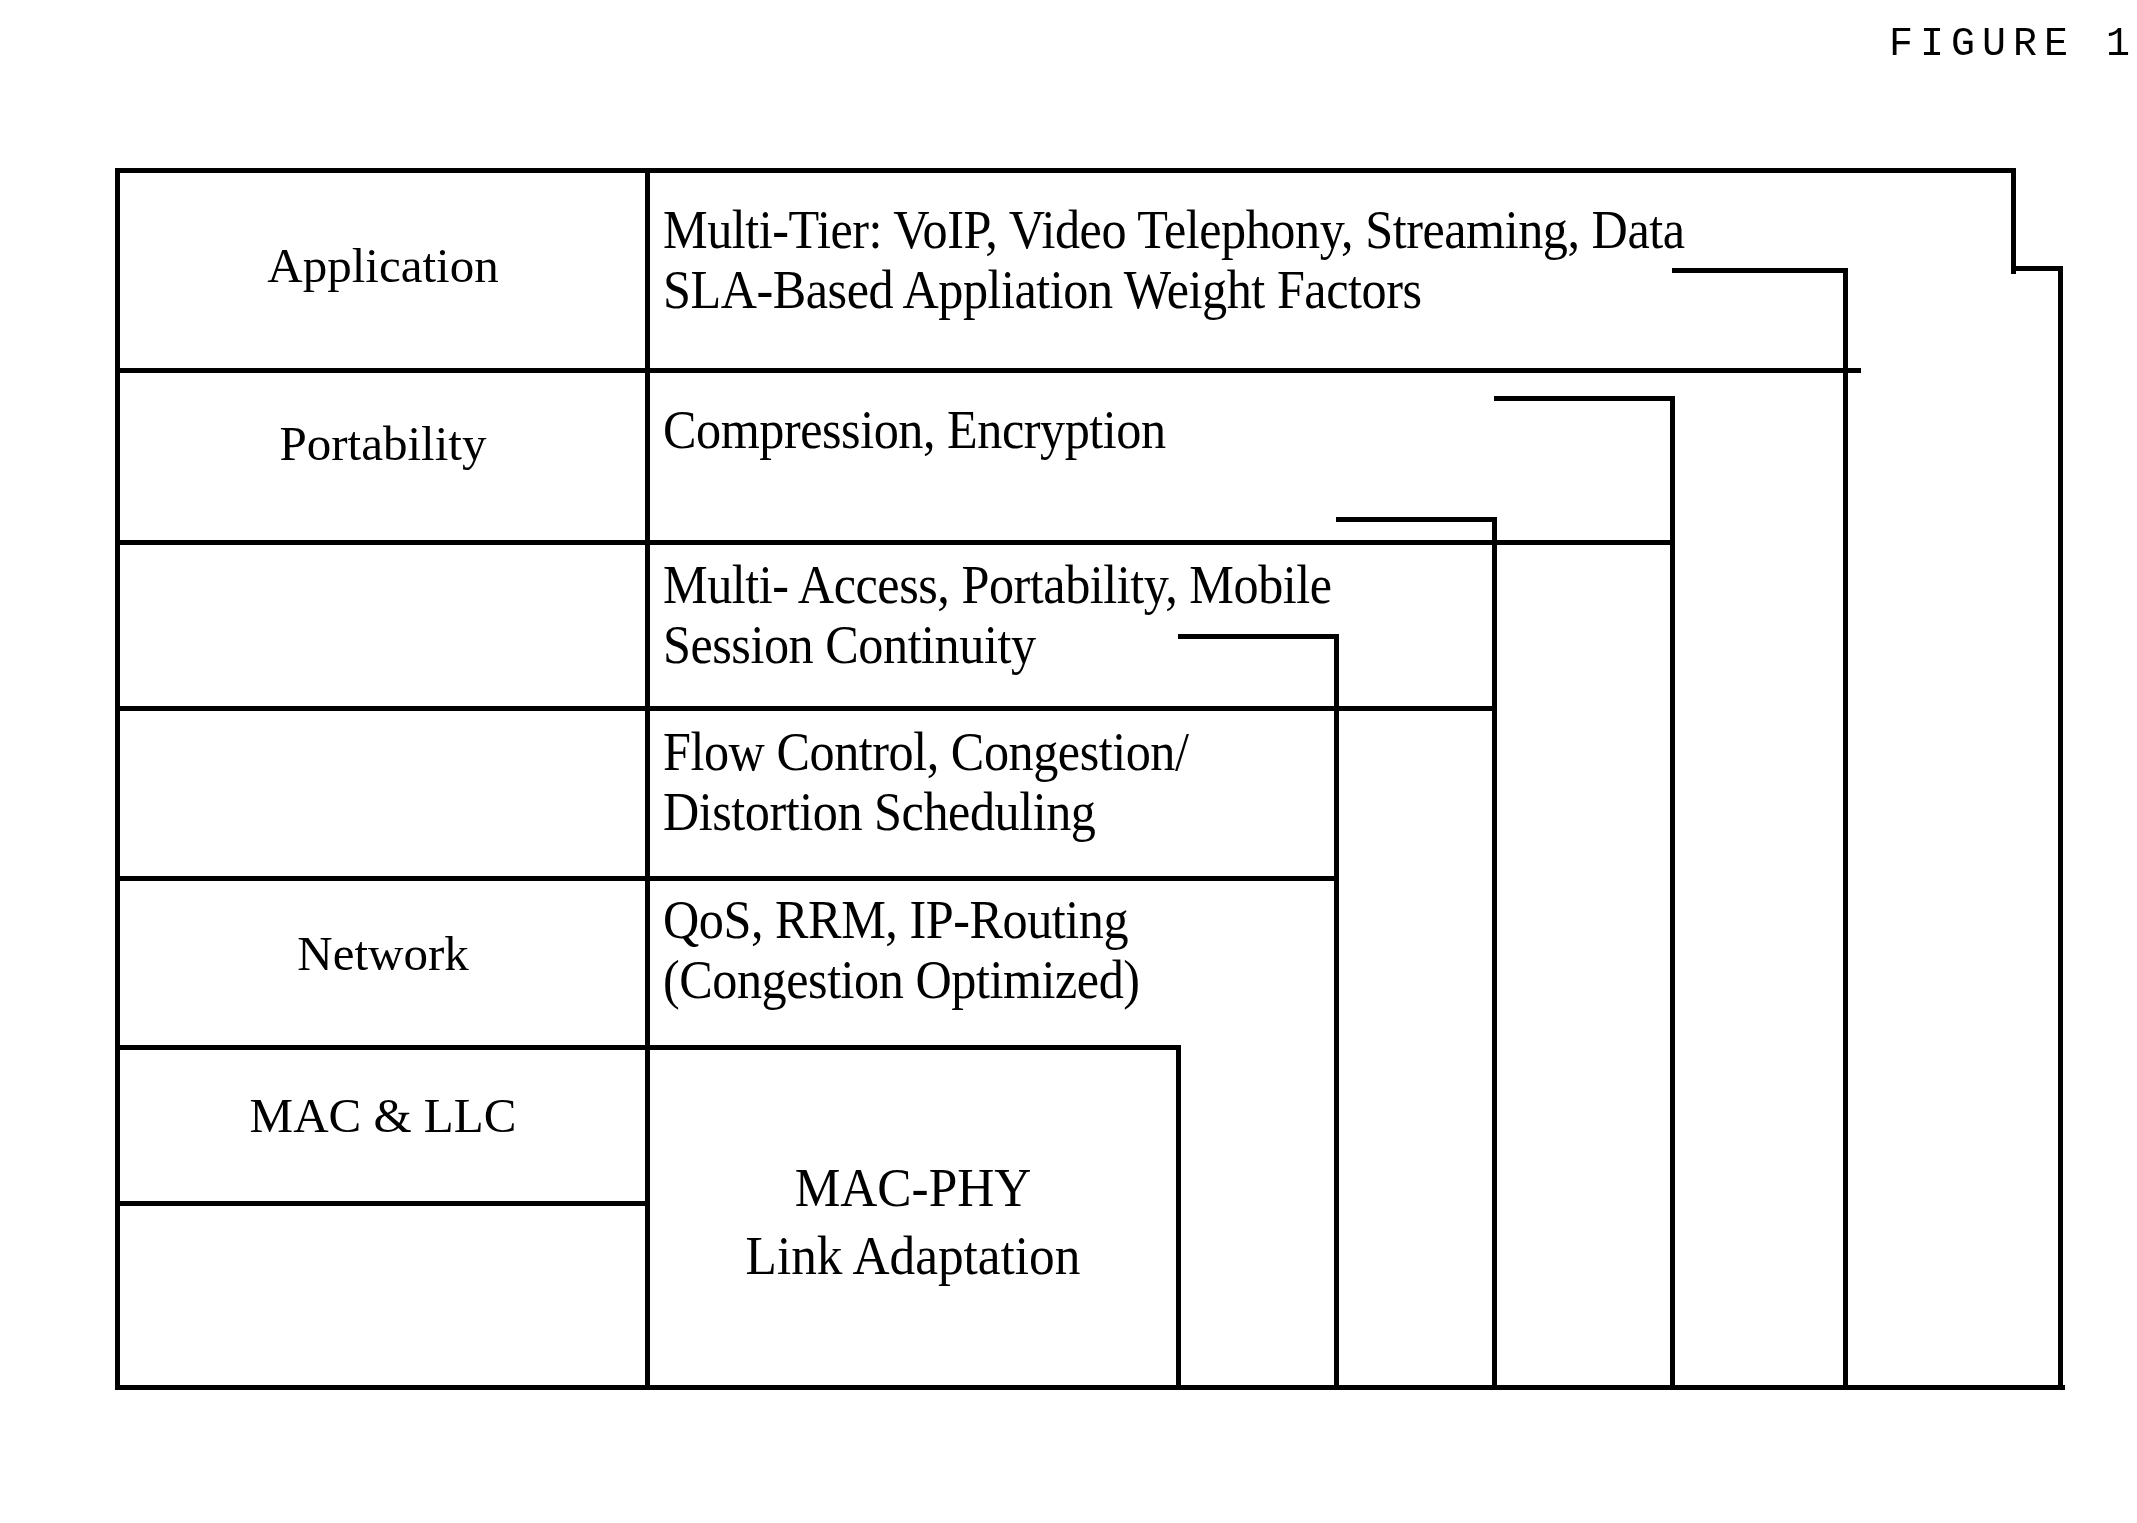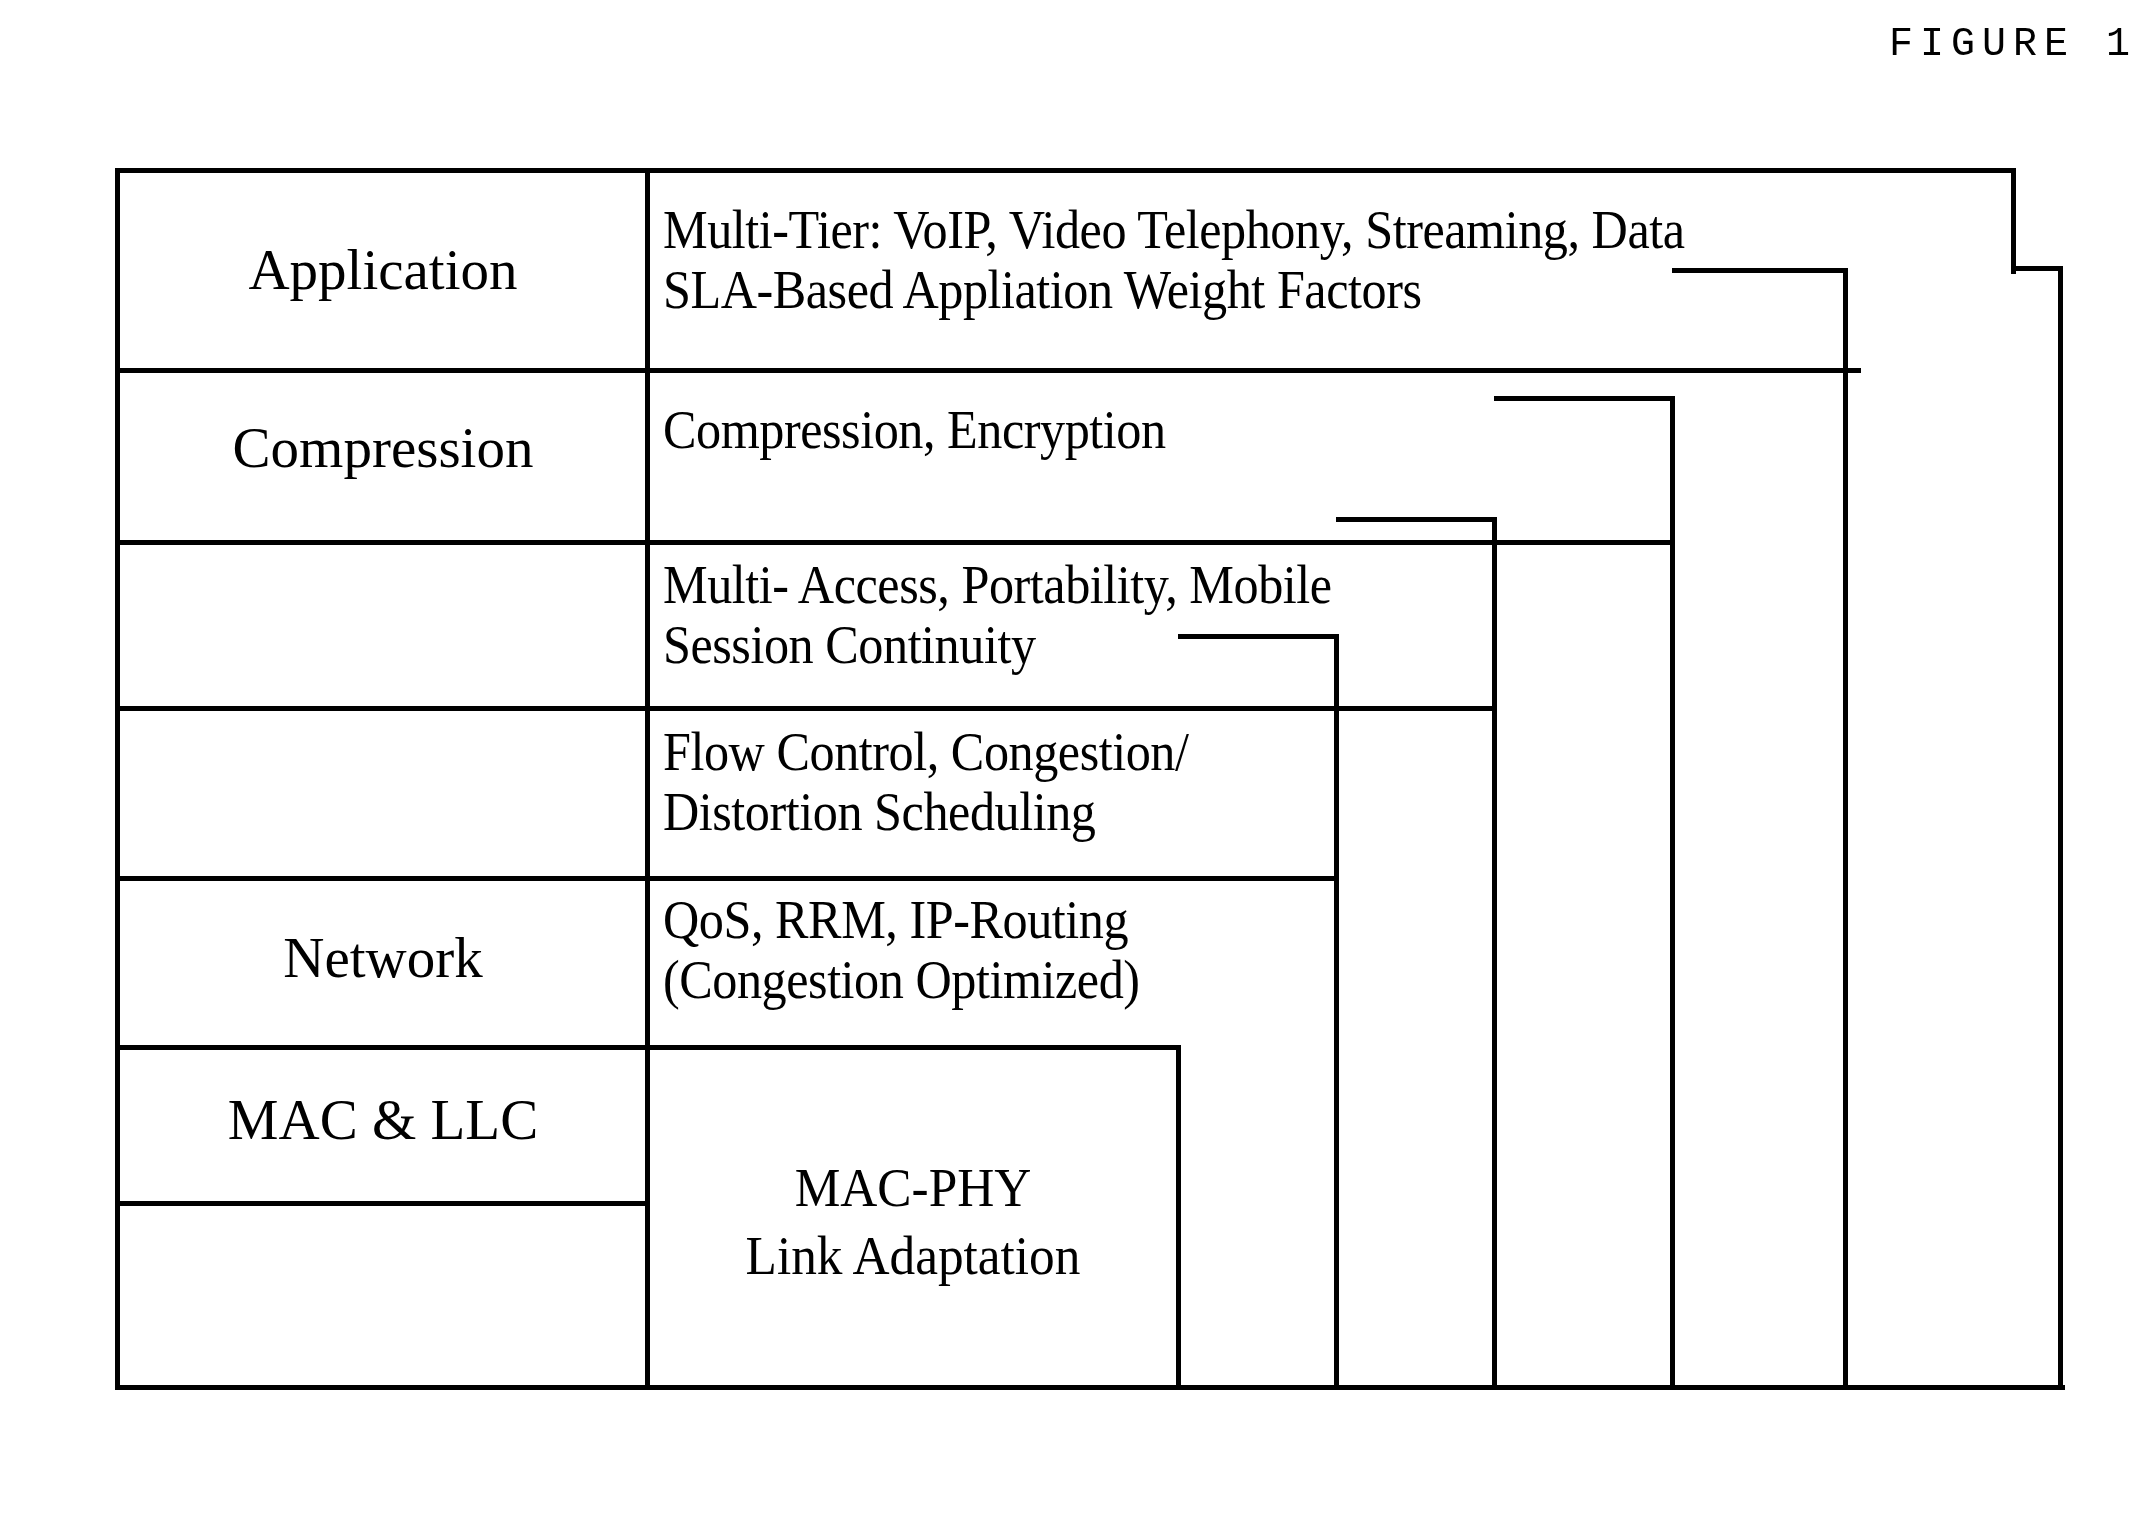--- a/index.html
+++ b/index.html
@@ -49,21 +49,21 @@
     background: #000;
     width: 5px;
   }
 
   
   .layer-name {
     position: absolute;
     width: 530px;
     left: 118px;
     text-align: center;
-    font-size: 57px;
+    font-size: 49px;
     line-height: 1.05;
     white-space: nowrap;
   }
   .layer-desc {
     position: absolute;
     left: 663px;
     font-size: 54px;
     line-height: 1.12;
     letter-spacing: -0.5px;
     font-stretch: condensed;
@@ -122,21 +122,21 @@
   <div class="hline" style="left:1336px; top:517px; width:160px;"></div>
   <div class="vline" style="left:1492px; top:517px; height:873px;"></div>
 
   <div class="hline" style="left:1178px; top:634px; width:160px;"></div>
   <div class="vline" style="left:1334px; top:634px; height:756px;"></div>
 
   <div class="hline" style="left:645px; top:1045px; width:536px;"></div>
   <div class="vline" style="left:1176px; top:1045px; height:345px;"></div>
 
   <div class="layer-name" style="top:240px;">Application</div>
-  <div class="layer-name" style="top:418px;">Compression</div>
+  <div class="layer-name" style="top:418px;">Portability</div>
   <div class="layer-name" style="top:928px;">Network</div>
   <div class="layer-name" style="top:1090px;">MAC &amp; LLC</div>
 
   <div class="layer-desc" style="top:200px;">
     <span>Multi-Tier: VoIP, Video Telephony, Streaming, Data</span>
     <span class="l2">SLA-Based Appliation Weight Factors</span>
   </div>
 
   <div class="layer-desc" style="top:400px;">
     <span>Compression, Encryption</span>

